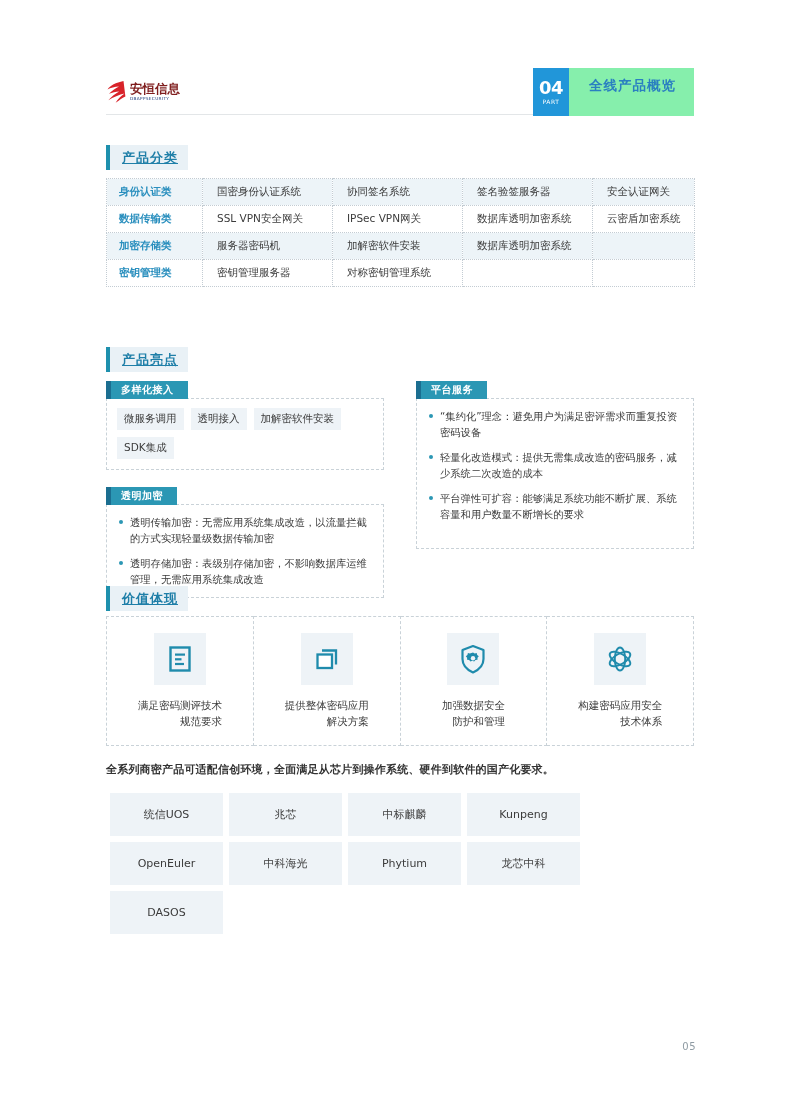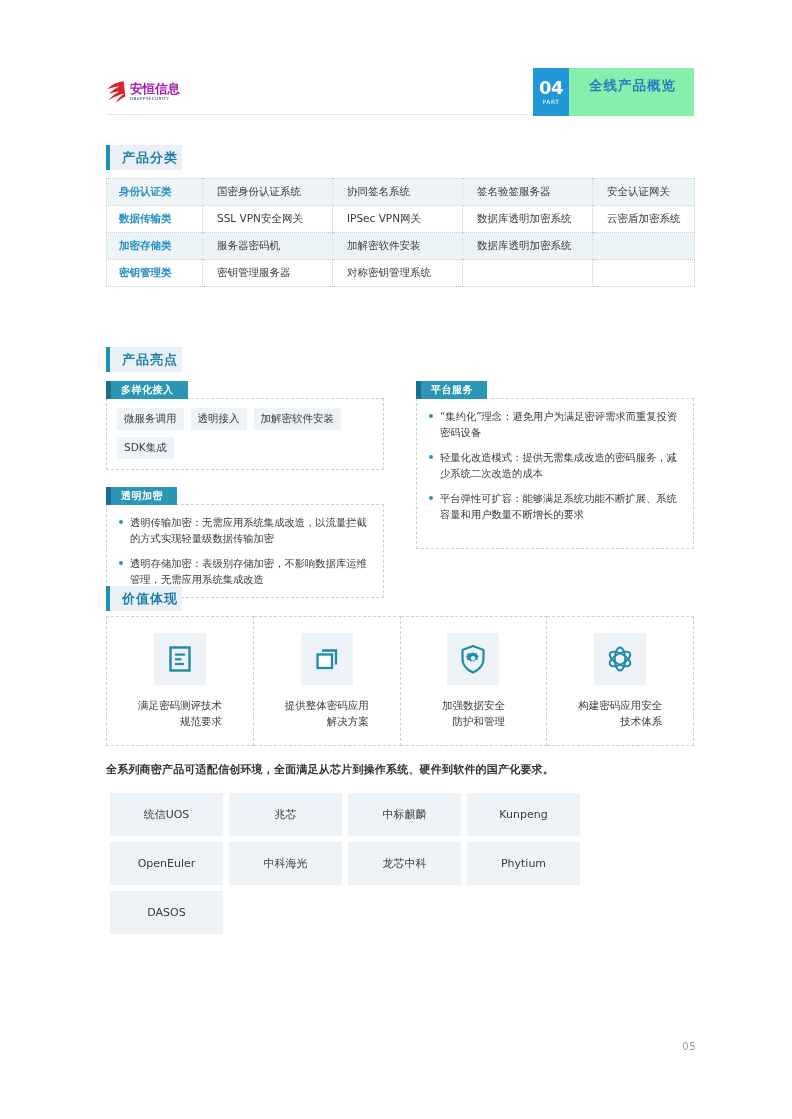--- a/index.html
+++ b/index.html
@@ -34,21 +34,21 @@
     display: flex;
     align-items: center;
     gap: 4px;
     height: 30px;
   }
   .logo-mark { width: 20px; height: 24px; display: block; }
   .logo-text-wrap { display: flex; flex-direction: column; line-height: 1; }
   .logo-cn {
     font-size: 12.5px;
     font-weight: bold;
-    color: #a21caf;
+    color: #7f1d1d;
     letter-spacing: 0px;
     white-space: nowrap;
   }
   .logo-en {
     font-size: 4.2px;
     color: #1b3a7a;
     letter-spacing: .3px;
     margin-top: 2px;
     white-space: nowrap;
     transform: scaleX(1.02);
@@ -101,22 +101,23 @@
     height: 25px;
   }
   .sec-bar { width: 4px; background: #1e90ad; }
   .sec-label {
     background: #e9f1f6;
     color: #1f7fa8;
     font-size: 13px;
     font-weight: bold;
     display: flex;
     align-items: center;
-    padding: 0 4px 0 12px;
+    padding: 0 10px 0 12px;
     letter-spacing: 1px;
+    text-decoration: underline;
   }
 
   
   .prod-table {
     position: absolute;
     left: 106px;
     top: 178px;
     width: 588px;
     border-collapse: collapse;
     table-layout: fixed;
@@ -472,20 +473,20 @@
 
   <div class="os-note">全系列商密产品可适配信创环境，全面满足从芯片到操作系统、硬件到软件的国产化要求。</div>
 
   <div class="os-grid">
     <span class="os-chip">统信UOS</span>
     <span class="os-chip">兆芯</span>
     <span class="os-chip">中标麒麟</span>
     <span class="os-chip">Kunpeng</span>
     <span class="os-chip">OpenEuler</span>
     <span class="os-chip">中科海光</span>
+    <span class="os-chip">Phytium</span>
     <span class="os-chip">龙芯中科</span>
-    <span class="os-chip">Phytium</span>
     <span class="os-chip">DASOS</span>
   </div>
 
   <div class="page-no">05</div>
 
 </div>
 
 </body></html>

